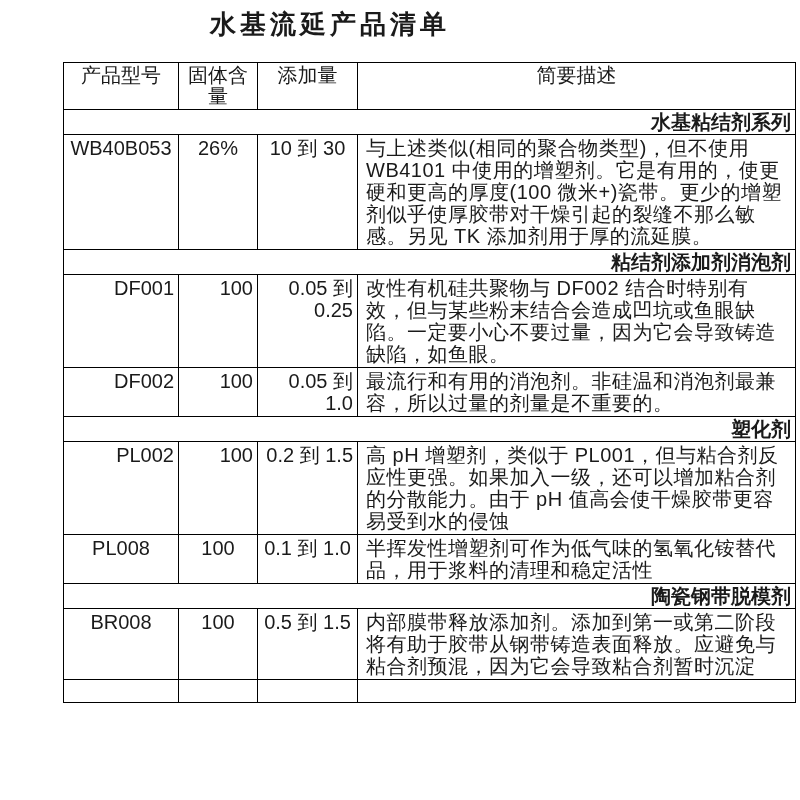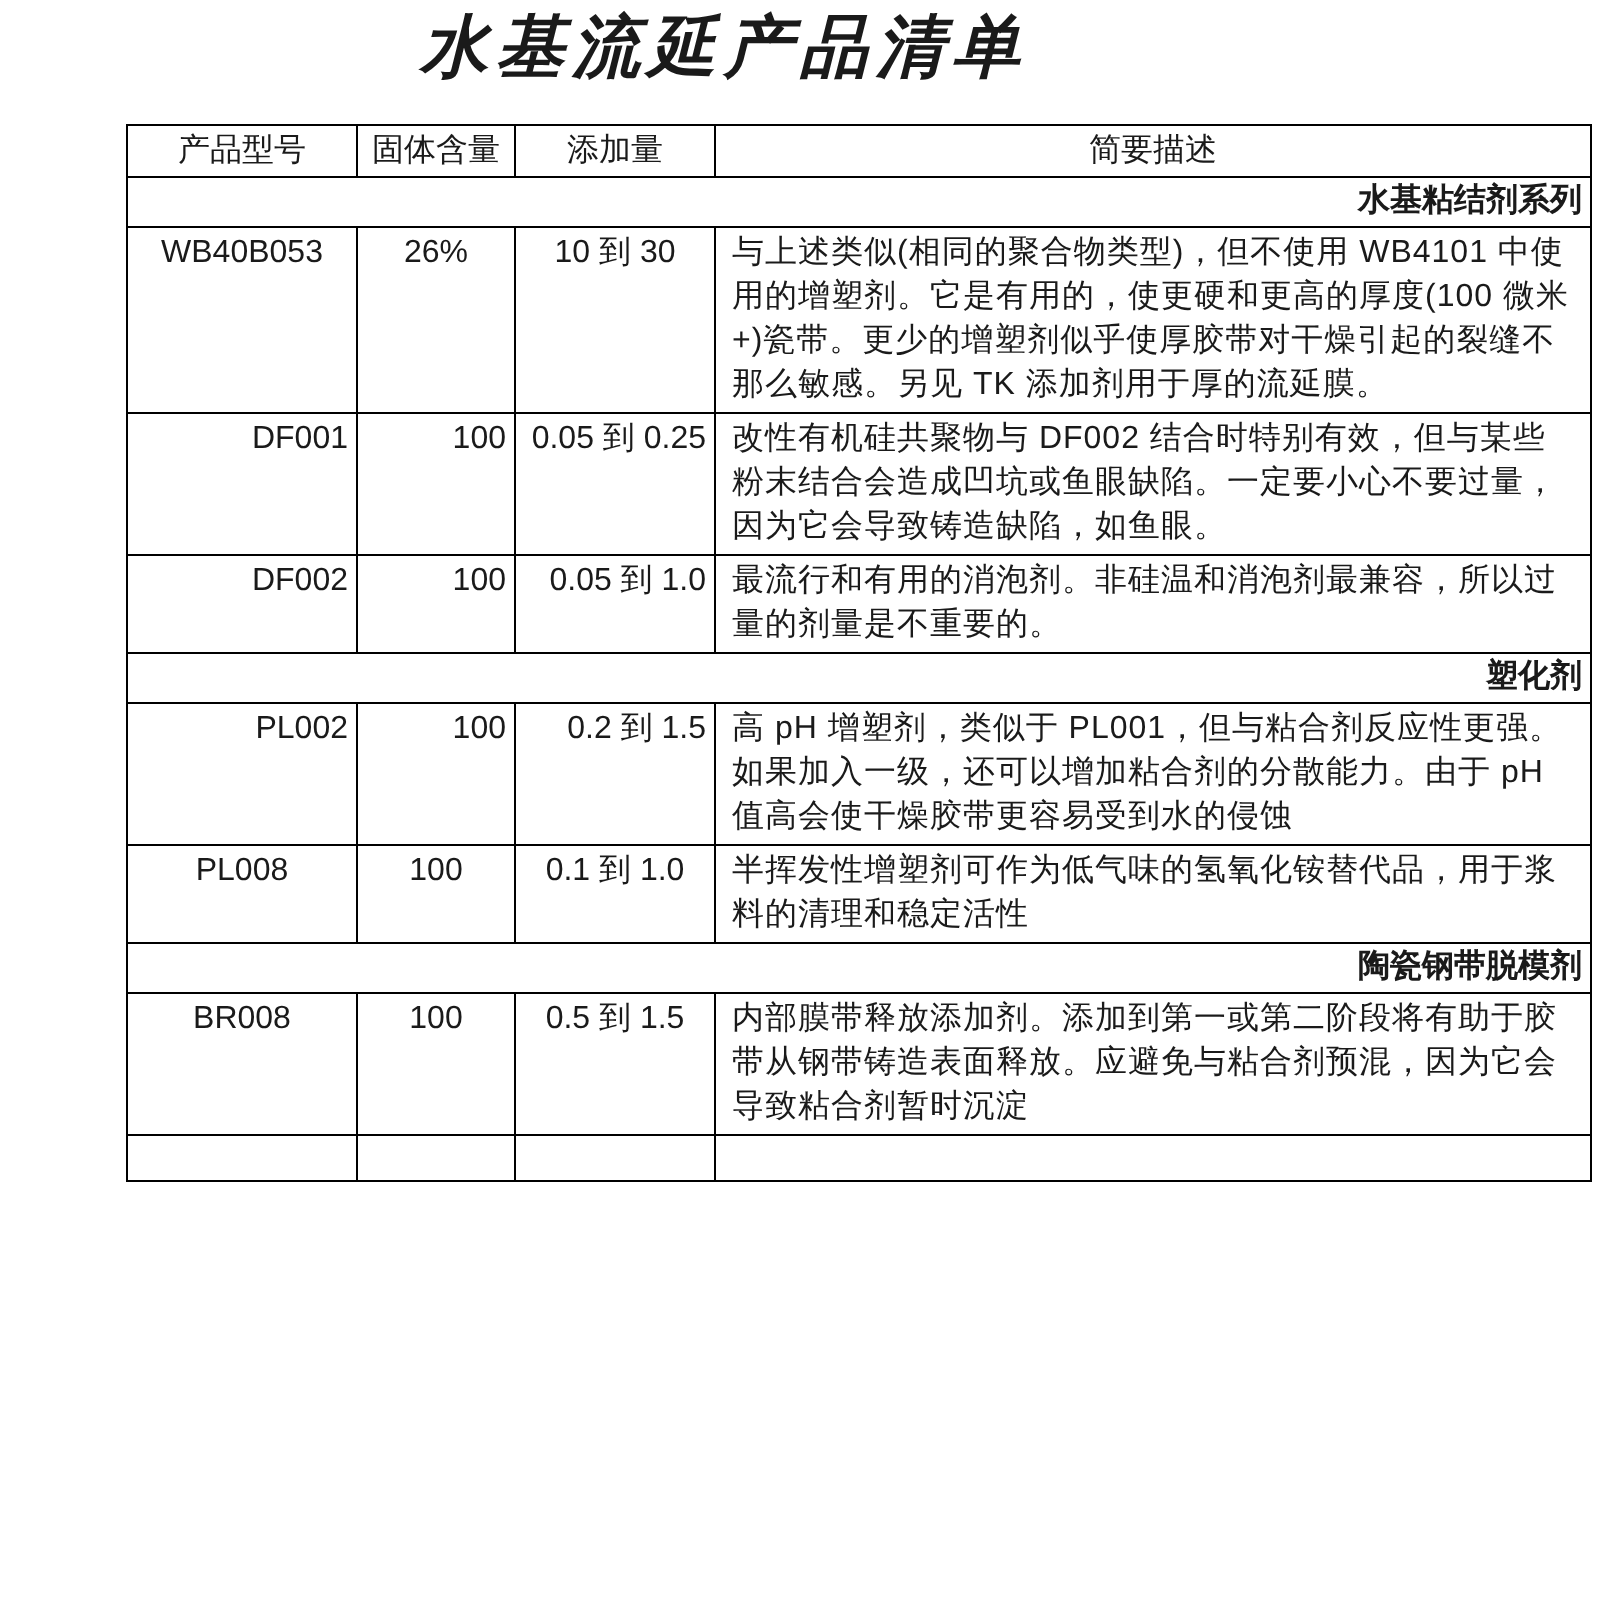--- a/index.html
+++ b/index.html
@@ -7,40 +7,39 @@
     padding: 0;
     width: 800px;
     height: 800px;
     overflow: hidden;
     background: #ffffff;
     color: #1a1a1a;
     font-family: "Liberation Sans", sans-serif;
   }
   .page-title {
     margin: 2px 0 16px 210px;
-    font-size: 34px;
+    font-size: 26px;
     line-height: 44px;
     font-weight: bold;
     letter-spacing: 4px;
     white-space: nowrap;
-    font-style: italic;
   }
   table.product-table {
     border-collapse: collapse;
     table-layout: fixed;
     margin: 11px 0 0 63px;
     width: 732px;
   }
   col.c-model  { width: 115px; }
   col.c-solid  { width: 79px;  }
   col.c-amount { width: 100px; }
   col.c-desc   { width: 438px; }
   th, td {
     border: 1px solid #000000;
-    font-size: 16px;
+    font-size: 20px;
     font-weight: normal;
     vertical-align: top;
     line-height: 22px;
     padding: 2px 4px;
     overflow: hidden;
   }
   thead th {
     text-align: center;
     line-height: 21px;
     padding: 2px 2px;
@@ -87,20 +86,23 @@
         <tr>
           <td colspan="4" class="section">水基粘结剂系列</td>
         </tr>
         <tr>
           <td class="cell-c">WB40B053</td>
           <td class="cell-c">26%</td>
           <td class="cell-c">10 到 30</td>
           <td class="desc">与上述类似(相同的聚合物类型)，但不使用 WB4101 中使用的增塑剂。它是有用的，使更硬和更高的厚度(100 微米+)瓷带。更少的增塑剂似乎使厚胶带对干燥引起的裂缝不那么敏感。另见 TK 添加剂用于厚的流延膜。</td>
         </tr>
         <tr>
+          <td colspan="4" class="section">粘结剂添加剂消泡剂</td>
+        </tr>
+        <tr>
           <td class="cell-l">DF001</td>
           <td class="cell-l">100</td>
           <td class="cell-l">0.05 到 0.25</td>
           <td class="desc">改性有机硅共聚物与 DF002 结合时特别有效，但与某些粉末结合会造成凹坑或鱼眼缺陷。一定要小心不要过量，因为它会导致铸造缺陷，如鱼眼。</td>
         </tr>
         <tr>
           <td class="cell-l">DF002</td>
           <td class="cell-l">100</td>
           <td class="cell-l">0.05 到 1.0</td>
           <td class="desc">最流行和有用的消泡剂。非硅温和消泡剂最兼容，所以过量的剂量是不重要的。</td>

